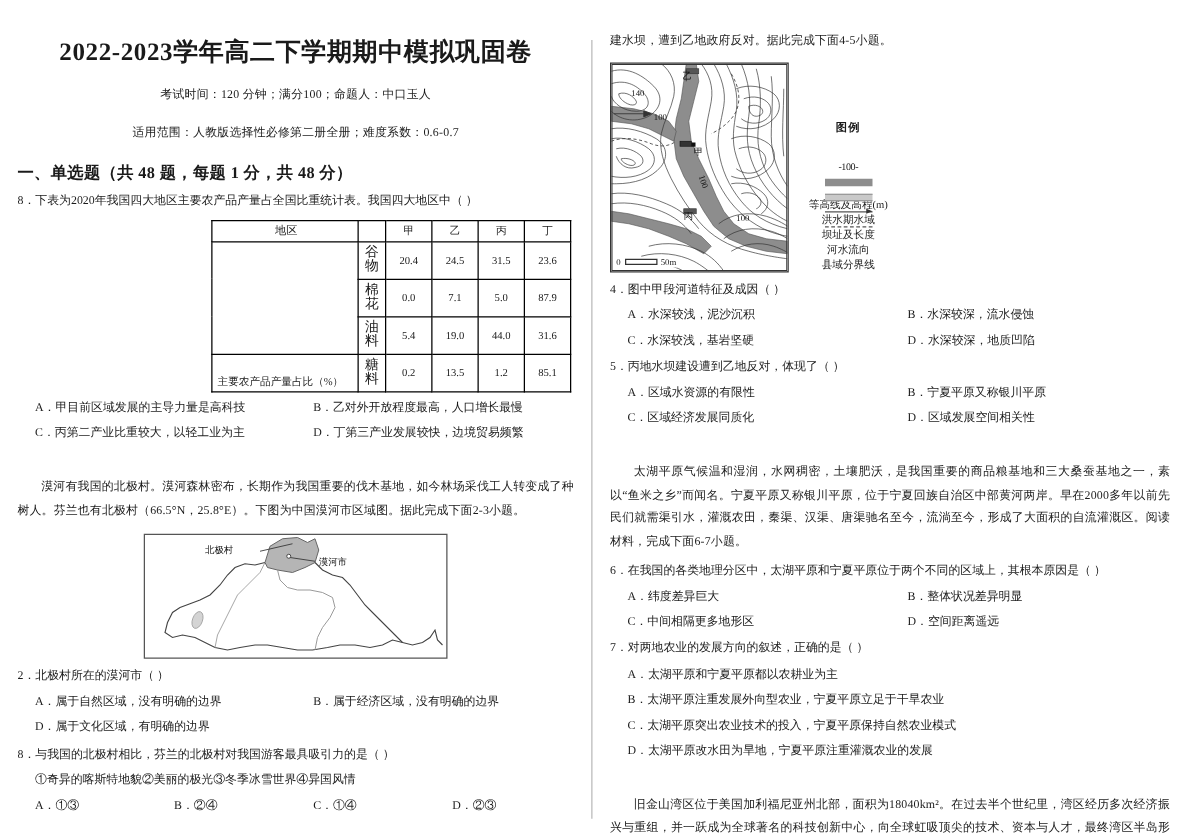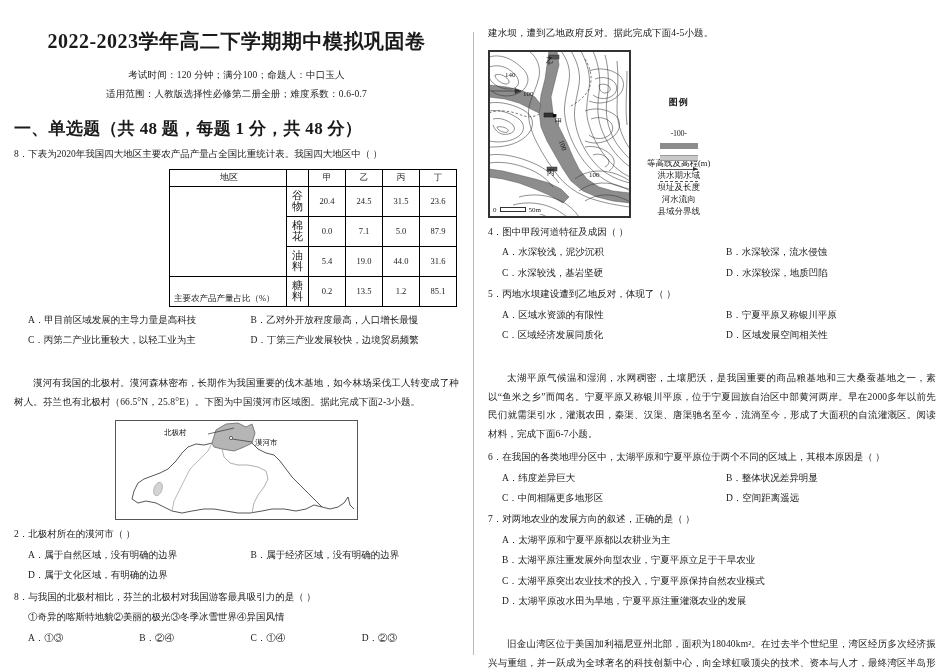--- a/index.html
+++ b/index.html
@@ -25,24 +25,24 @@
   
   .doc-title{
     margin:28px 0 0 0;
     font-size:20px;font-weight:bold;
     text-align:center;letter-spacing:0.5px;
     font-family:"Liberation Serif","DejaVu Serif",serif;
   }
   .subline{
     text-align:center;font-size:9.5px;margin-top:14px;letter-spacing:.2px;
   }
-  .subline2{text-align:center;font-size:9.5px;margin-top:6px;letter-spacing:.2px;}
+  .subline2{text-align:center;font-size:9.5px;margin-top:18px;letter-spacing:.2px;}
 
   .section-head{
-    font-size:17px;font-weight:bold;margin-top:16px;letter-spacing:.3px;
+    font-size:13px;font-weight:bold;margin-top:16px;letter-spacing:.3px;
   }
 
   .q{font-size:9.5px;margin-top:8px;line-height:1.45;}
   .opts{display:flex;font-size:9.5px;margin-top:6px;line-height:1.5;}
   .opts .o{box-sizing:border-box;}
   .opts.two .o{width:50%;padding-left:14px;}
   .opts.four .o{width:25%;padding-left:14px;}
   .opt-line{font-size:9.5px;margin-top:6px;padding-left:14px;line-height:1.5;}
   .sub-line{font-size:9.5px;margin-top:6px;padding-left:14px;line-height:1.5;}
 

